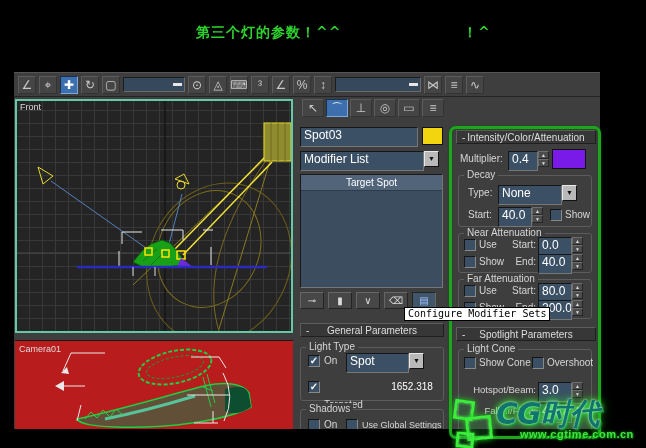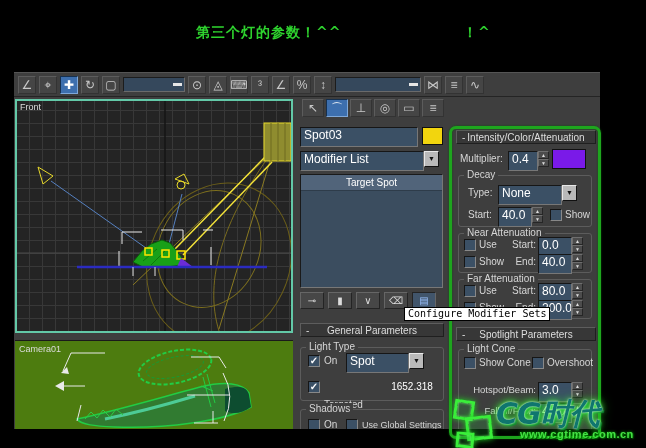--- a/index.html
+++ b/index.html
@@ -18,21 +18,21 @@
   .tbi.active{background:#3d6fae;color:#fff;border:1px solid #16304e;border-bottom-color:#7fa8d8;border-right-color:#7fa8d8;}
   .tbf{height:15px;background:#35485c;border:1px solid #1c1c1c;border-bottom-color:#6a6a6a;border-right-color:#6a6a6a;
     position:relative;display:inline-block;box-sizing:border-box;}
   .tbf::after{content:"";position:absolute;right:2px;top:5px;width:9px;height:3px;background:#e6e6e6;}
   
   .vp-front{position:absolute;left:1px;top:26px;width:278px;height:234px;box-sizing:border-box;
     border:2px solid #63c9a8;
     background:
       repeating-linear-gradient(0deg,transparent 0 12px,#383838 12px 13px),
       repeating-linear-gradient(90deg,transparent 0 12px,#383838 12px 13px),#242424;}
-  .vp-cam{position:absolute;left:1px;top:267px;width:278px;height:89px;background:#4d7c0f;border-top:1px solid #1a1a1a;}
+  .vp-cam{position:absolute;left:1px;top:267px;width:278px;height:89px;background:#b91c1c;border-top:1px solid #1a1a1a;}
   .vp-label{position:absolute;left:3px;top:1px;color:#dcdcdc;font-size:9px;z-index:5;}
   .vp-svg{position:absolute;left:0;top:0;}
   
   .col{position:absolute;top:24px;height:332px;}
   .lbl{position:absolute;color:#d6d6d6;font-size:10px;line-height:14px;white-space:nowrap;}
   .val{position:absolute;color:#fff;font-size:10px;line-height:14px;white-space:nowrap;}
   .fld{position:absolute;height:20px;background:#3b5065;border:1px solid #161616;border-bottom-color:#777;border-right-color:#777;
     color:#fff;font-size:12px;line-height:14px;padding-left:3px;box-sizing:border-box;white-space:nowrap;overflow:hidden;}
   .drop{position:absolute;width:15px;height:16px;background:#b9b9b9;border:1px solid #111;border-top-color:#e8e8e8;border-left-color:#e8e8e8;
     color:#111;font-size:7px;text-align:center;line-height:14px;box-sizing:border-box;}

